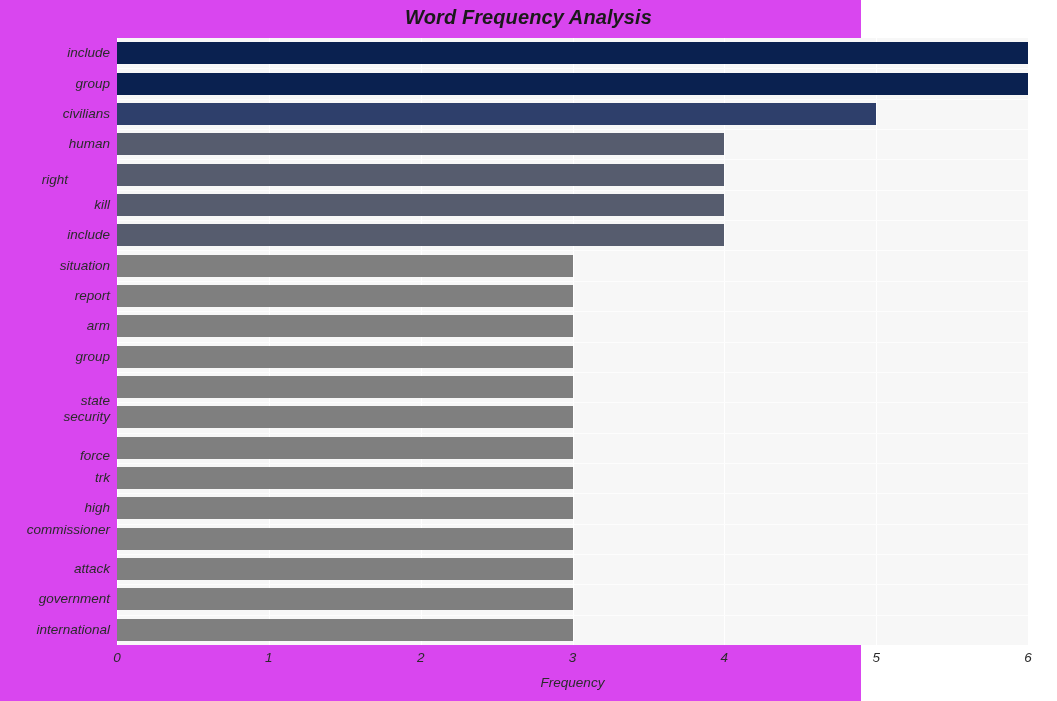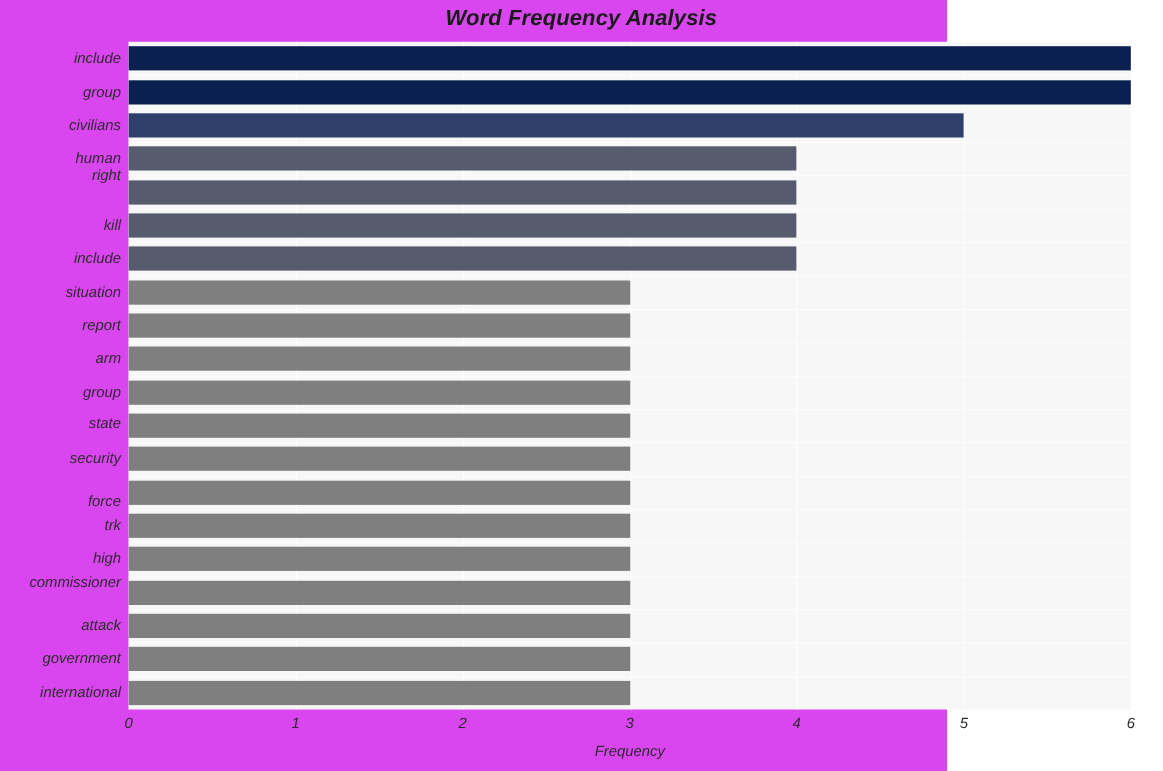--- a/index.html
+++ b/index.html
@@ -158,28 +158,28 @@
         <div class="bar" title="government: 3" style="left: 0px; top: 550.475px; width: 455.5px; background: rgb(127, 127, 127);"></div>
         <div class="bar" title="international: 3" style="left: 0px; top: 580.825px; width: 455.5px; background: rgb(127, 127, 127);"></div>
       </div>
   </div>
 
   <div id="y-labels">
       <div class="ylabel-item" style="top: 7.175px;">include</div>
       <div class="ylabel-item" style="top: 37.525px;">group</div>
       <div class="ylabel-item" style="top: 67.875px;">civilians</div>
       <div class="ylabel-item" style="top: 98.225px;">human</div>
-      <div class="ylabel-item" style="top: 114px;">right</div>
+      <div class="ylabel-item" style="top: 134px; text-align: center;">right</div>
       <div class="ylabel-item" style="top: 158.925px;">kill</div>
       <div class="ylabel-item" style="top: 189.275px;">include</div>
       <div class="ylabel-item" style="top: 219.625px;">situation</div>
       <div class="ylabel-item" style="top: 249.975px; padding-left: 35px;">report</div>
       <div class="ylabel-item" style="top: 280.325px;">arm</div>
       <div class="ylabel-item" style="top: 310.675px;">group</div>
-      <div class="ylabel-item" style="top: 339px;">state</div>
+      <div class="ylabel-item" style="top: 355px;">state</div>
       <div class="ylabel-item" style="top: 371.375px;">security</div>
       <div class="ylabel-item" style="top: 410px;">force</div>
       <div class="ylabel-item" style="top: 432.075px;">trk</div>
       <div class="ylabel-item" style="top: 462.425px;">high</div>
       <div class="ylabel-item" style="top: 484px;">commissioner</div>
       <div class="ylabel-item" style="top: 523.125px;">attack</div>
       <div class="ylabel-item" style="top: 553.475px;">government</div>
       <div class="ylabel-item" style="top: 583.825px;">international</div>
     </div>
 

